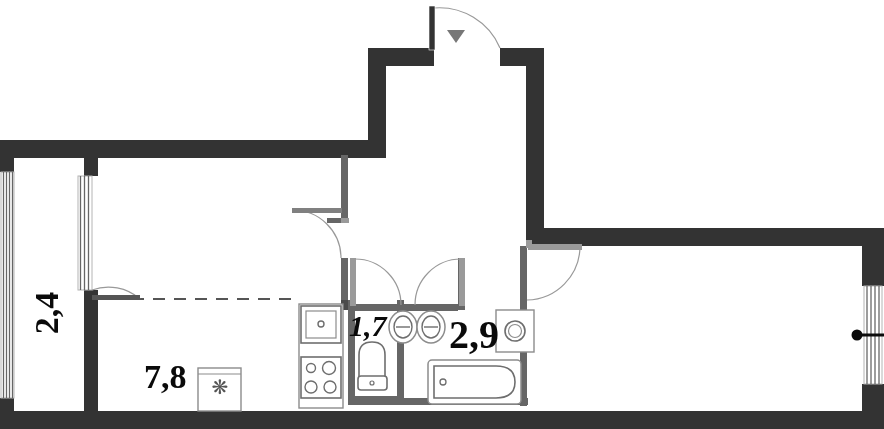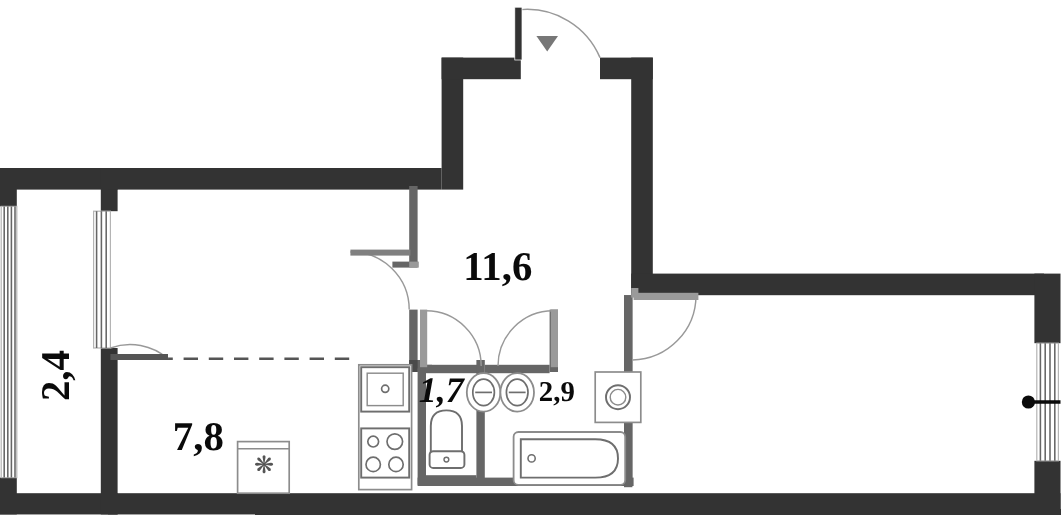--- a/index.html
+++ b/index.html
@@ -216,25 +216,24 @@
     <g fill="#9a9a9a">
       <rect x="341" y="218" width="8" height="5"></rect>
       <rect x="526" y="240" width="6" height="8"></rect>
     </g>
 
   </svg>
 
   <div class="area-label" style="left:26px; top:296px; font-size:34px; transform: rotate(-90deg); transform-origin: center;">2,4</div>
 
 
-  <div class="area-label" style="left:144px; top:348px; font-size:34px;font-family:Liberation Serif, serif;">7,8</div>
-
-  <div class="area-label" style="left:386px; top:206px; font-size:34px;">11,6</div>
+  <div class="area-label" style="left:144px; top:360px; font-size:34px;font-family:Liberation Serif, serif;">7,8</div>
+
 
   <div class="area-label" style="left:349px; top:311px; font-size:30px;font-style:italic;">1,7</div>
 
-  <div class="area-label" style="left:449px; top:315px; font-size:24px;">2,9</div>
+  <div class="area-label" style="left:449px; top:315px; font-size:40px;">2,9</div>
 
 
   <div style="position:absolute; left:206px; top:377px; width:28px; text-align:center;
               font-family:'DejaVu Sans', sans-serif; font-size:20px; color:#555555; line-height:1;">❋</div>
 
 </div>
 
 </body></html>

